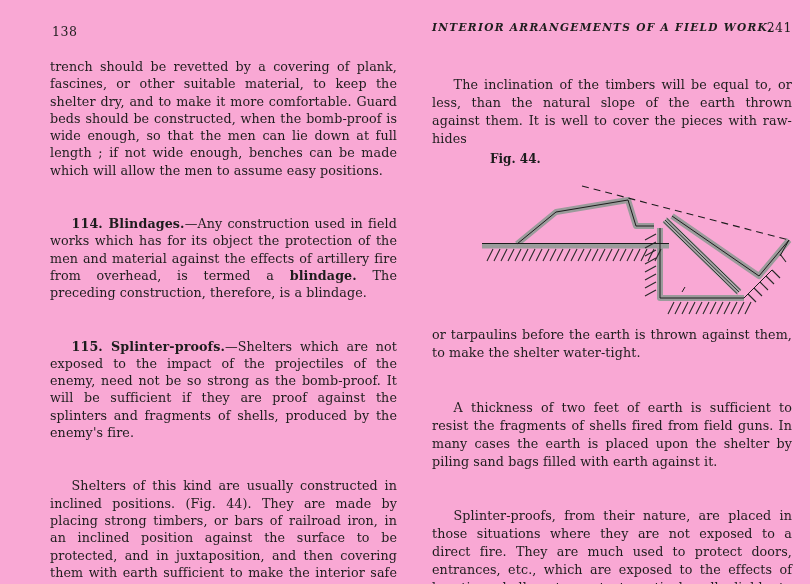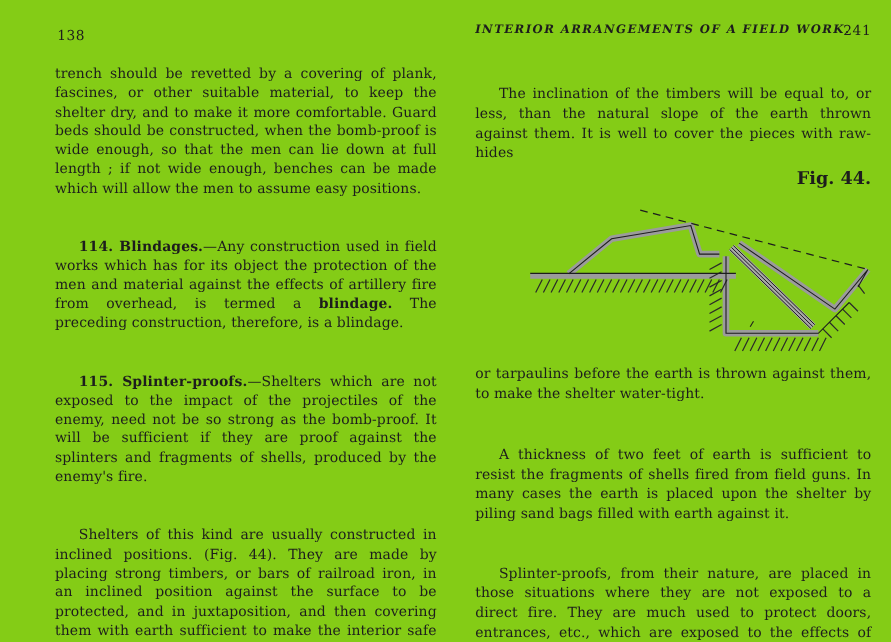--- a/index.html
+++ b/index.html
@@ -3,21 +3,21 @@
 <meta charset="utf-8">
 <style>
   html,body{margin:0;padding:0;}
   body{
     width:810px;height:584px;
     background:#ffffff;
     font-family:"DejaVu Serif", serif;
     color:#1d1d1d;
     overflow:hidden;
   }
-  .spread{position:relative;width:810px;height:584px;background:#84cc16;}
+  .spread{position:relative;width:810px;height:584px;background:#f9a8d4;}
   .page{position:absolute;top:0;}
   .page.left{left:50px;width:347px;}
   .page.right{left:432px;width:360px;}
 
   .pagehead{position:relative;height:20px;margin-top:24px;margin-bottom:14px;}
   .page.right .pagehead{margin-top:20px;margin-bottom:10px;}
   .pagenum{font-size:12.5px;letter-spacing:0.5px;}
   .pagenum.at-left{position:absolute;left:2px;top:0;}
   .pagenum.at-right{position:absolute;right:0;top:0;}
   .running{
@@ -34,24 +34,24 @@
     font-size:12.7px;
     line-height:17.3px;
     text-align:justify;
     letter-spacing:0.1px;
   }
   .page.right .bodytext p.para{line-height:18.1px;}
   p.para.indent{text-indent:1.7em;margin-top:36px;}
   .b{font-weight:bold;}
 
   .figcaption{
-    text-align:right;
+    text-align:left;
     padding-left:58px;
     font-weight:bold;
-    font-size:16px;
+    font-size:12px;
     margin:4px 0 2px 0;
   }
   .figure-wrap{width:360px;height:158px;margin:0;}
   svg{display:block;}
 </style>
 </head>
 <body>
 
 <div class="spread">
 

